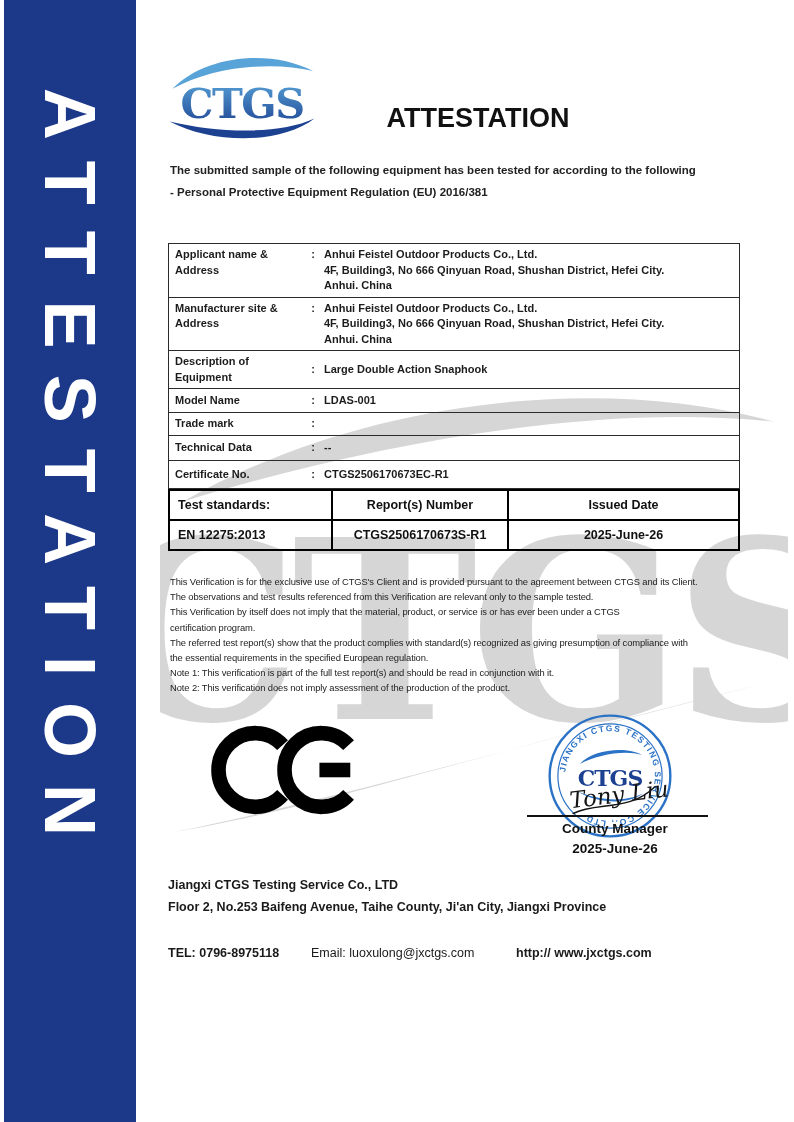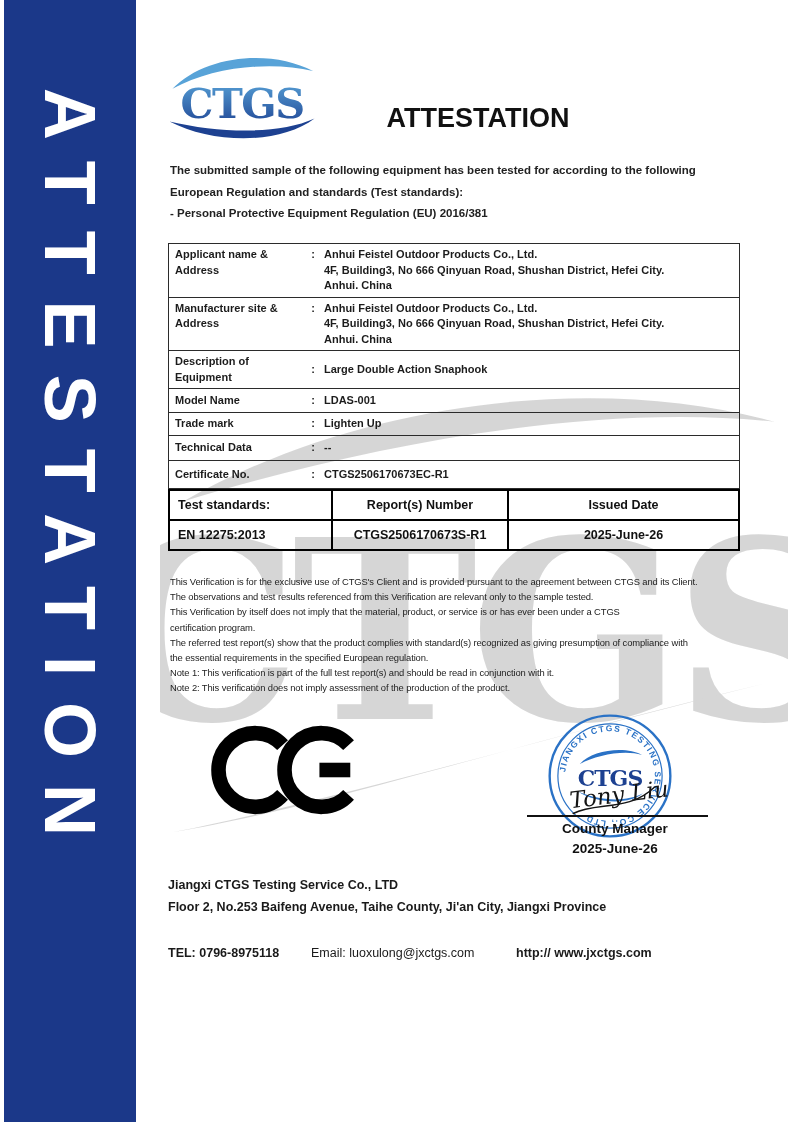--- a/index.html
+++ b/index.html
@@ -125,21 +125,20 @@
       </defs>
       <path class="swoosh-light" d="M6,52 C50,6 140,-2 196,28 C140,14 60,22 6,52 Z"></path>
       <text class="logo-text" x="100" y="92" text-anchor="middle">CTGS</text>
       <path class="swoosh-dark" d="M2,96 C60,126 150,128 198,92 C150,114 70,112 2,96 Z"></path>
     </svg>
 
     <h1 class="title">ATTESTATION</h1>
 
     <div class="intro">
       <div>The submitted sample of the following equipment has been tested for according to the following</div>
-      <div>European Regulation and standards (Test standards):</div>
       <div>- Personal Protective Equipment Regulation (EU) 2016/381</div>
     </div>
 
     <div class="itable">
       <div class="irow irow-tall">
         <div class="cell label">
           <div>Applicant name &amp;</div>
           <div>Address</div>
         </div>
         <div class="cell colon">:</div>
@@ -167,21 +166,20 @@
         <div class="cell value">Large Double Action Snaphook</div>
       </div>
       <div class="irow irow-s2">
         <div class="cell label">Model Name</div>
         <div class="cell colon">:</div>
         <div class="cell value">LDAS-001</div>
       </div>
       <div class="irow irow-s3">
         <div class="cell label">Trade mark</div>
         <div class="cell colon">:</div>
-        <div class="cell value">Lighten Up</div>
       </div>
       <div class="irow irow-s4">
         <div class="cell label">Technical Data</div>
         <div class="cell colon">:</div>
         <div class="cell value">--</div>
       </div>
       <div class="irow irow-s5">
         <div class="cell label">Certificate No.</div>
         <div class="cell colon">:</div>
         <div class="cell value">CTGS2506170673EC-R1</div>

